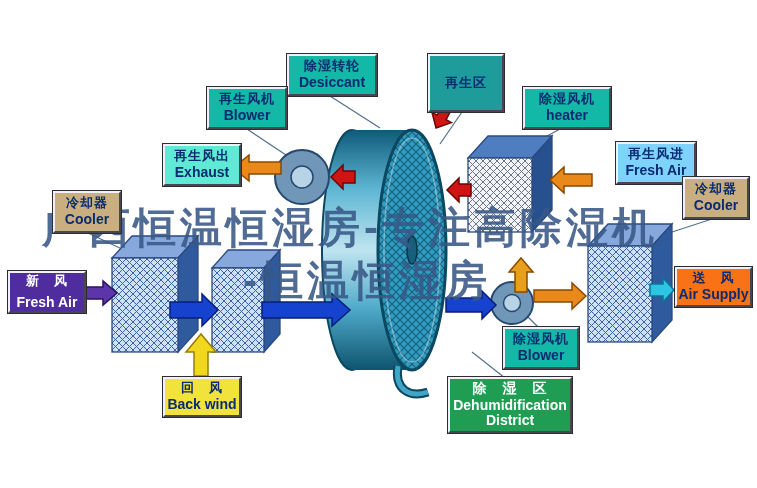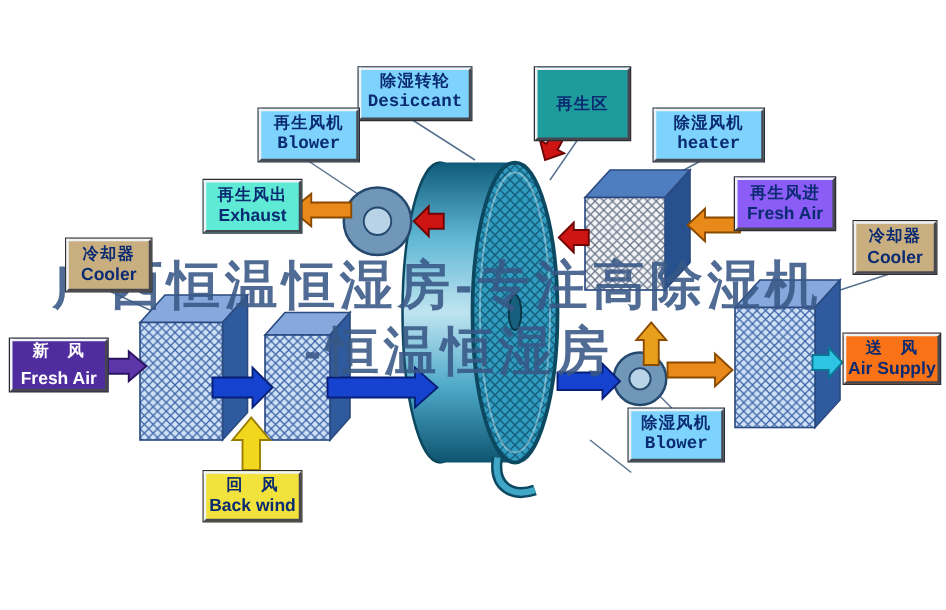--- a/index.html
+++ b/index.html
@@ -10,24 +10,24 @@
   .watermark { position:absolute; z-index:2; font-weight:bold; font-size:42px;
                letter-spacing:4px; color:rgba(56,88,134,0.88); white-space:nowrap; }
   .plate { position:absolute; z-index:3; display:flex; flex-direction:column;
            align-items:center; justify-content:center; gap:2px; text-align:center;
            padding:1px;
            border-top:2px solid #eef2f6; border-left:2px solid #eef2f6;
            border-bottom:2px solid #474750; border-right:2px solid #474750;
            box-shadow:0 0 0 1px #2c2c34; }
   .plate .zh { font-size:13px; font-weight:700; color:#0a2a72; letter-spacing:1px; line-height:1.05; }
   .plate .en { font-size:14px; font-weight:700; color:#0a2a72; line-height:1.1; }
-  .steel   { background:#7dd3fc;font-family:Liberation Mono, monospace; }
+  .steel   { background:#14b8a6; }
   .teal    { background:#1e9c9c; }
   .tanDark { background:#5eead4; }
-  .pink    { background:#8b5cf6; }
+  .pink    { background:#7dd3fc;margin-left:28px; }
   .tan     { background:#c9af7f; }
   .purple  { background:#4f2d9e;justify-content:space-between; }
   .yellow  { background:#f2e33c; }
   .cyan    { background:#f97316; }
   .green   { background:#1f9e53; }
   .purple .zh, .purple .en, .green .zh, .green .en { color:#ffffff; }
   .teal .en { word-break:break-all; }
   .green .zh { font-size:14px; }
 </style>
 </head>
@@ -188,14 +188,18 @@
   <div class="plate yellow" style="left:163px;top:377px;width:78px;height:40px">
     <span class="zh">回　风</span>
     <span class="en">Back wind</span>
   </div>
 
   <div class="plate steel" style="left:503px;top:327px;width:76px;height:42px">
     <span class="zh">除湿风机</span>
     <span class="en">Blower</span>
   </div>
 
+  <div class="plate green" style="left:448px;top:377px;width:124px;height:56px">
+    <span class="zh">除　湿　区</span>
+    <span class="en">Dehumidification District</span>
+  </div>
 
 </div>
 
 </body></html>

